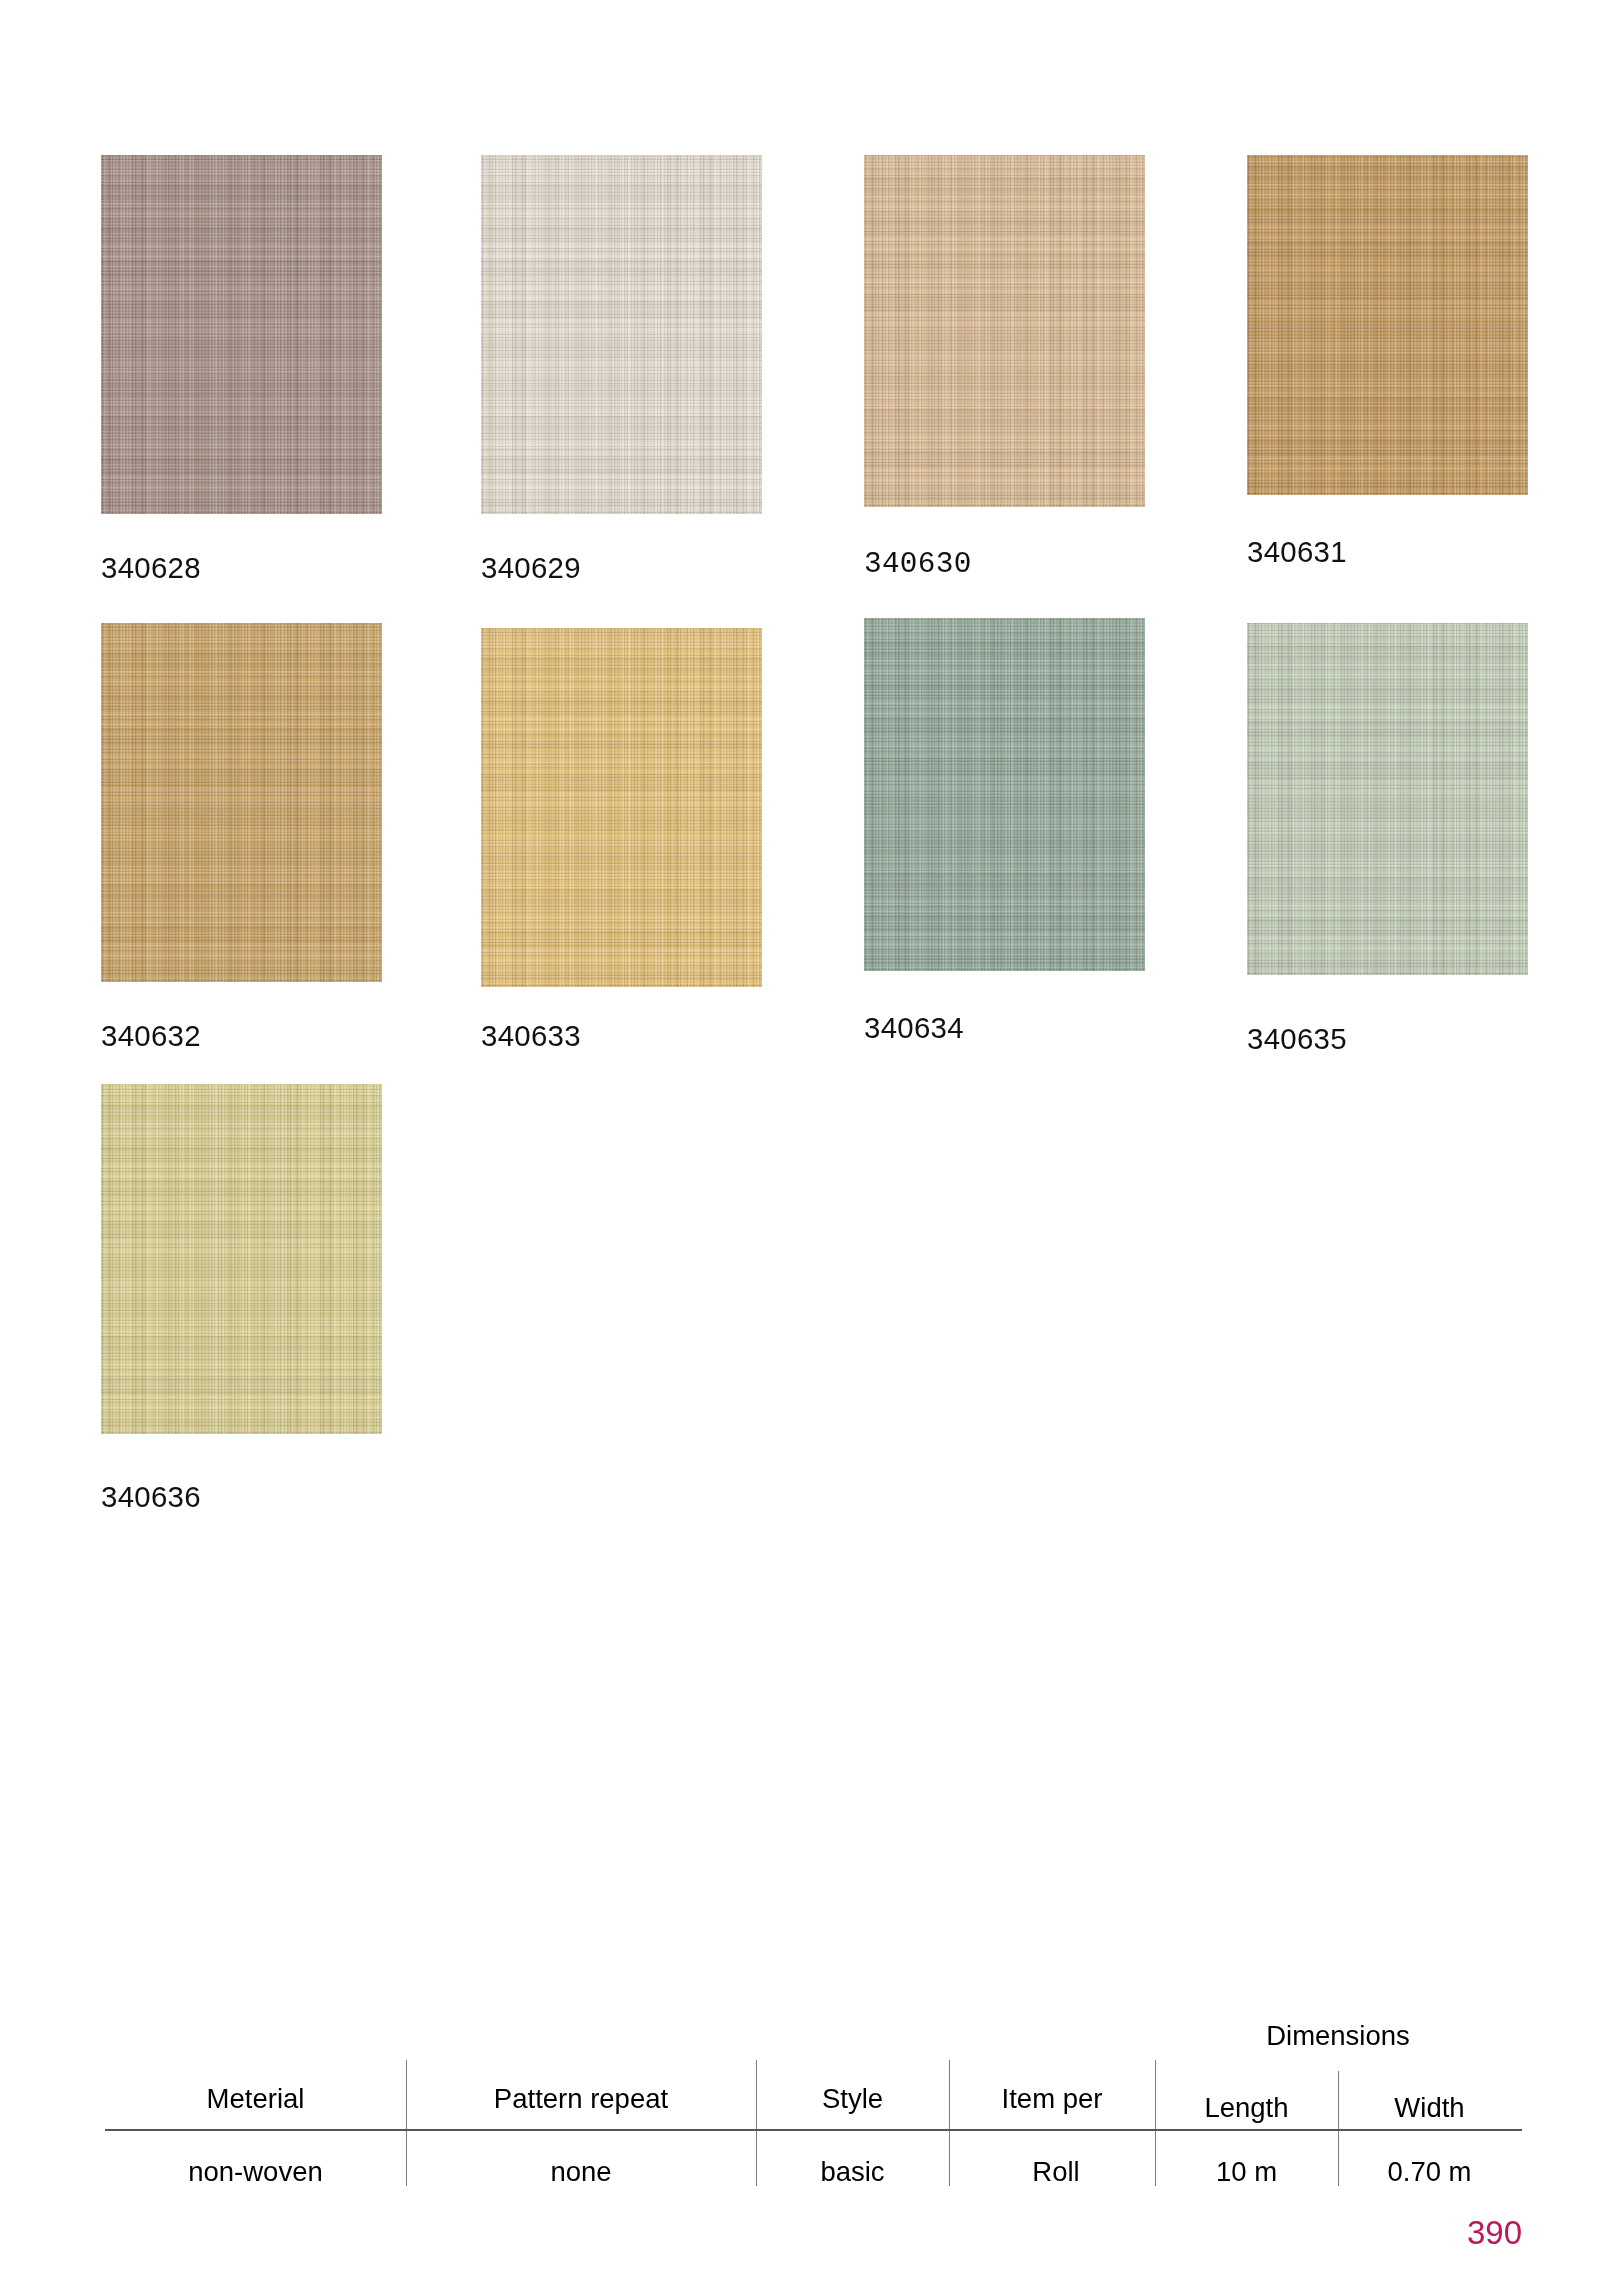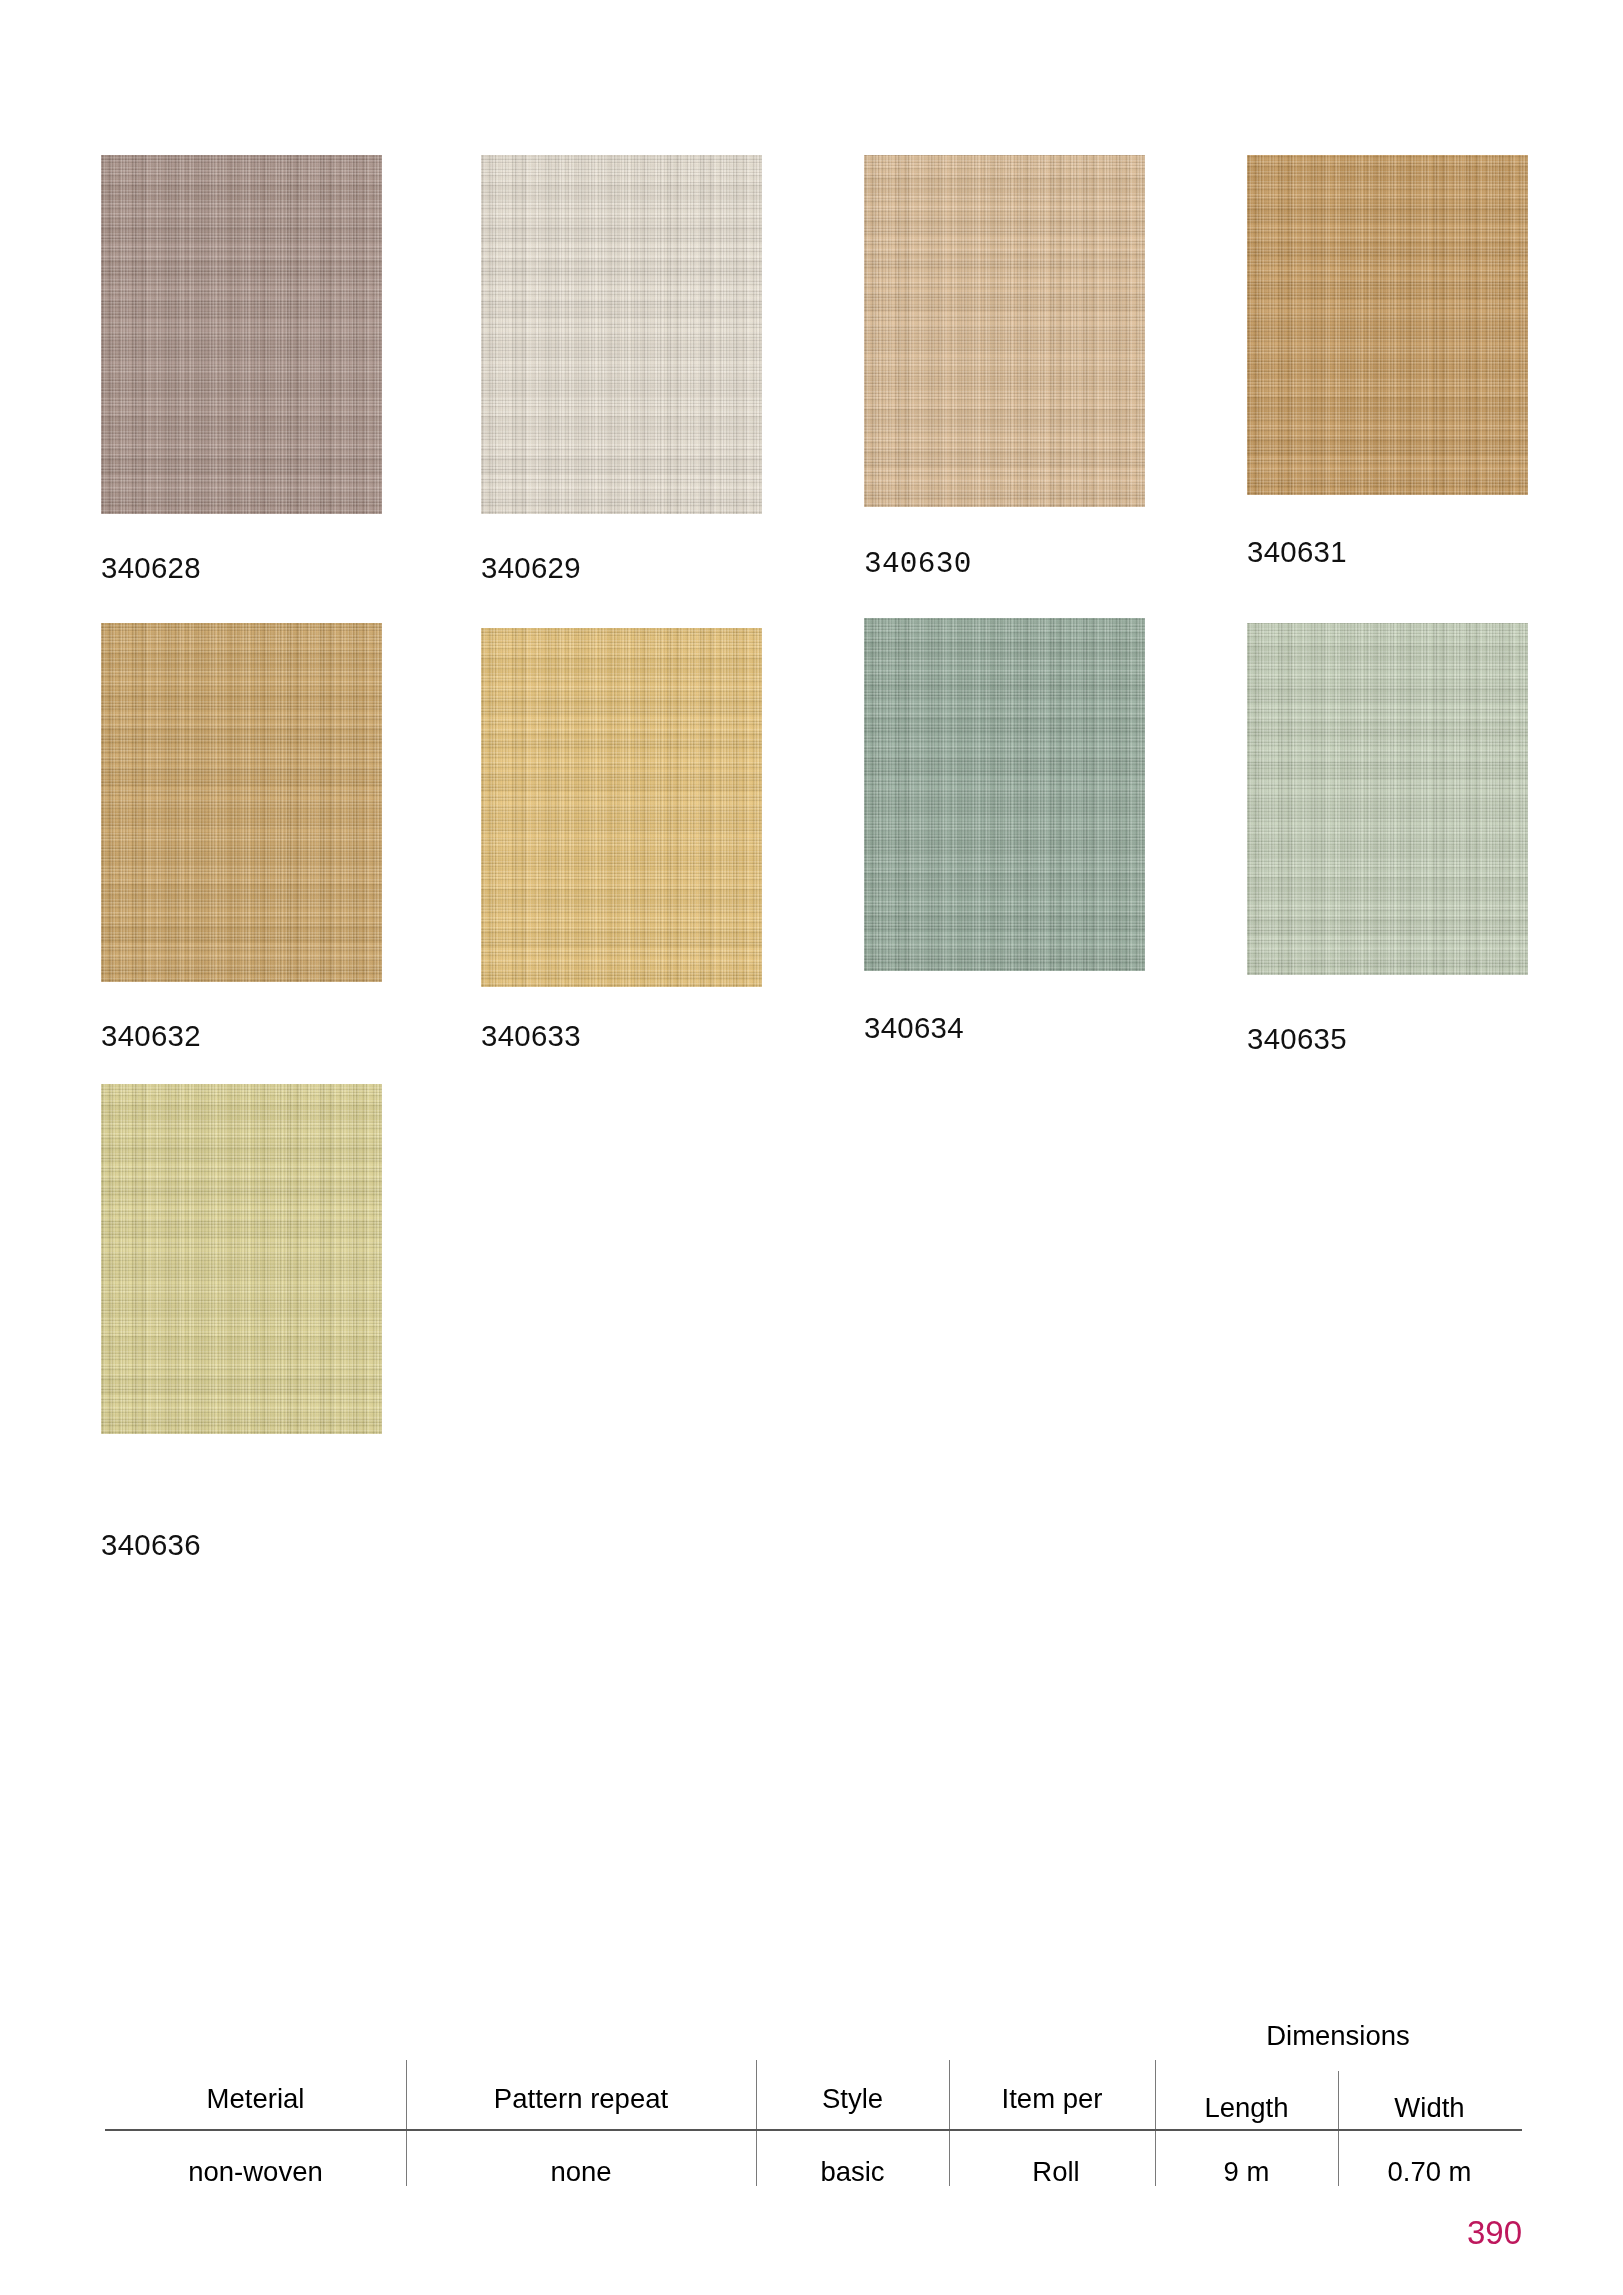--- a/index.html
+++ b/index.html
@@ -167,21 +167,21 @@
     <div class="swatch-cell" style="left: 0px; top: 0px;">
       <div class="swatch-chip" style="left: 864px; top: 618px; width: 281px; height: 353px; background-color: rgb(147, 170, 154);"></div>
       <div class="swatch-label" style="left: 864px; top: 1013px;">340634</div>
     </div>
     <div class="swatch-cell" style="left: 0px; top: 0px;">
       <div class="swatch-chip" style="left: 1247px; top: 623px; width: 281px; height: 352px; background-color: rgb(196, 208, 184);"></div>
       <div class="swatch-label" style="left: 1247px; top: 1024px;">340635</div>
     </div>
     <div class="swatch-cell" style="left: 0px; top: 0px;">
       <div class="swatch-chip" style="left: 101px; top: 1084px; width: 281px; height: 350px; background-color: rgb(221, 211, 145);"></div>
-      <div class="swatch-label" style="left: 101px; top: 1482px; margin-top: 48px;">340636</div>
+      <div class="swatch-label" style="left: 101px; top: 1482px;">340636</div>
     </div>
   </div>
 
 <div id="spec-table">
 
   <div class="tbl-cell" id="dim-group-header" style="left:1050px; top:0px; width:366px; text-align:center;">Dimensions</div>
 
   <div class="tbl-rule v" style="left:301px; top:38px; height:126px;"></div>
   <div class="tbl-rule v" style="left:651px; top:38px; height:126px;"></div>
   <div class="tbl-rule v" style="left:844px; top:38px; height:126px;"></div>
@@ -194,18 +194,18 @@
   <div class="tbl-cell" style="left:301px; top:63px; width:350px;">Pattern repeat</div>
   <div class="tbl-cell" style="left:651px; top:63px; width:193px;">Style</div>
   <div class="tbl-cell" style="left:844px; top:63px; width:206px;">Item per</div>
   <div class="tbl-cell" style="left:1050px; top:72px; width:183px;">Length</div>
   <div class="tbl-cell" style="left:1233px; top:72px; width:183px;">Width</div>
 
   <div class="tbl-cell" style="left:0px; top:136px; width:301px;">non-woven</div>
   <div class="tbl-cell" style="left:301px; top:136px; width:350px;">none</div>
   <div class="tbl-cell" style="left:651px; top:136px; width:193px;">basic</div>
   <div class="tbl-cell" style="left:848px; top:136px; width:206px;">Roll</div>
-  <div class="tbl-cell" style="left:1050px; top:136px; width:183px;">9 m</div>
+  <div class="tbl-cell" style="left:1050px; top:136px; width:183px;">10 m</div>
   <div class="tbl-cell" style="left:1233px; top:136px; width:183px;">0.70 m</div>
 </div>
 
 <div id="page-number">390</div>
 
 
 </body></html>

